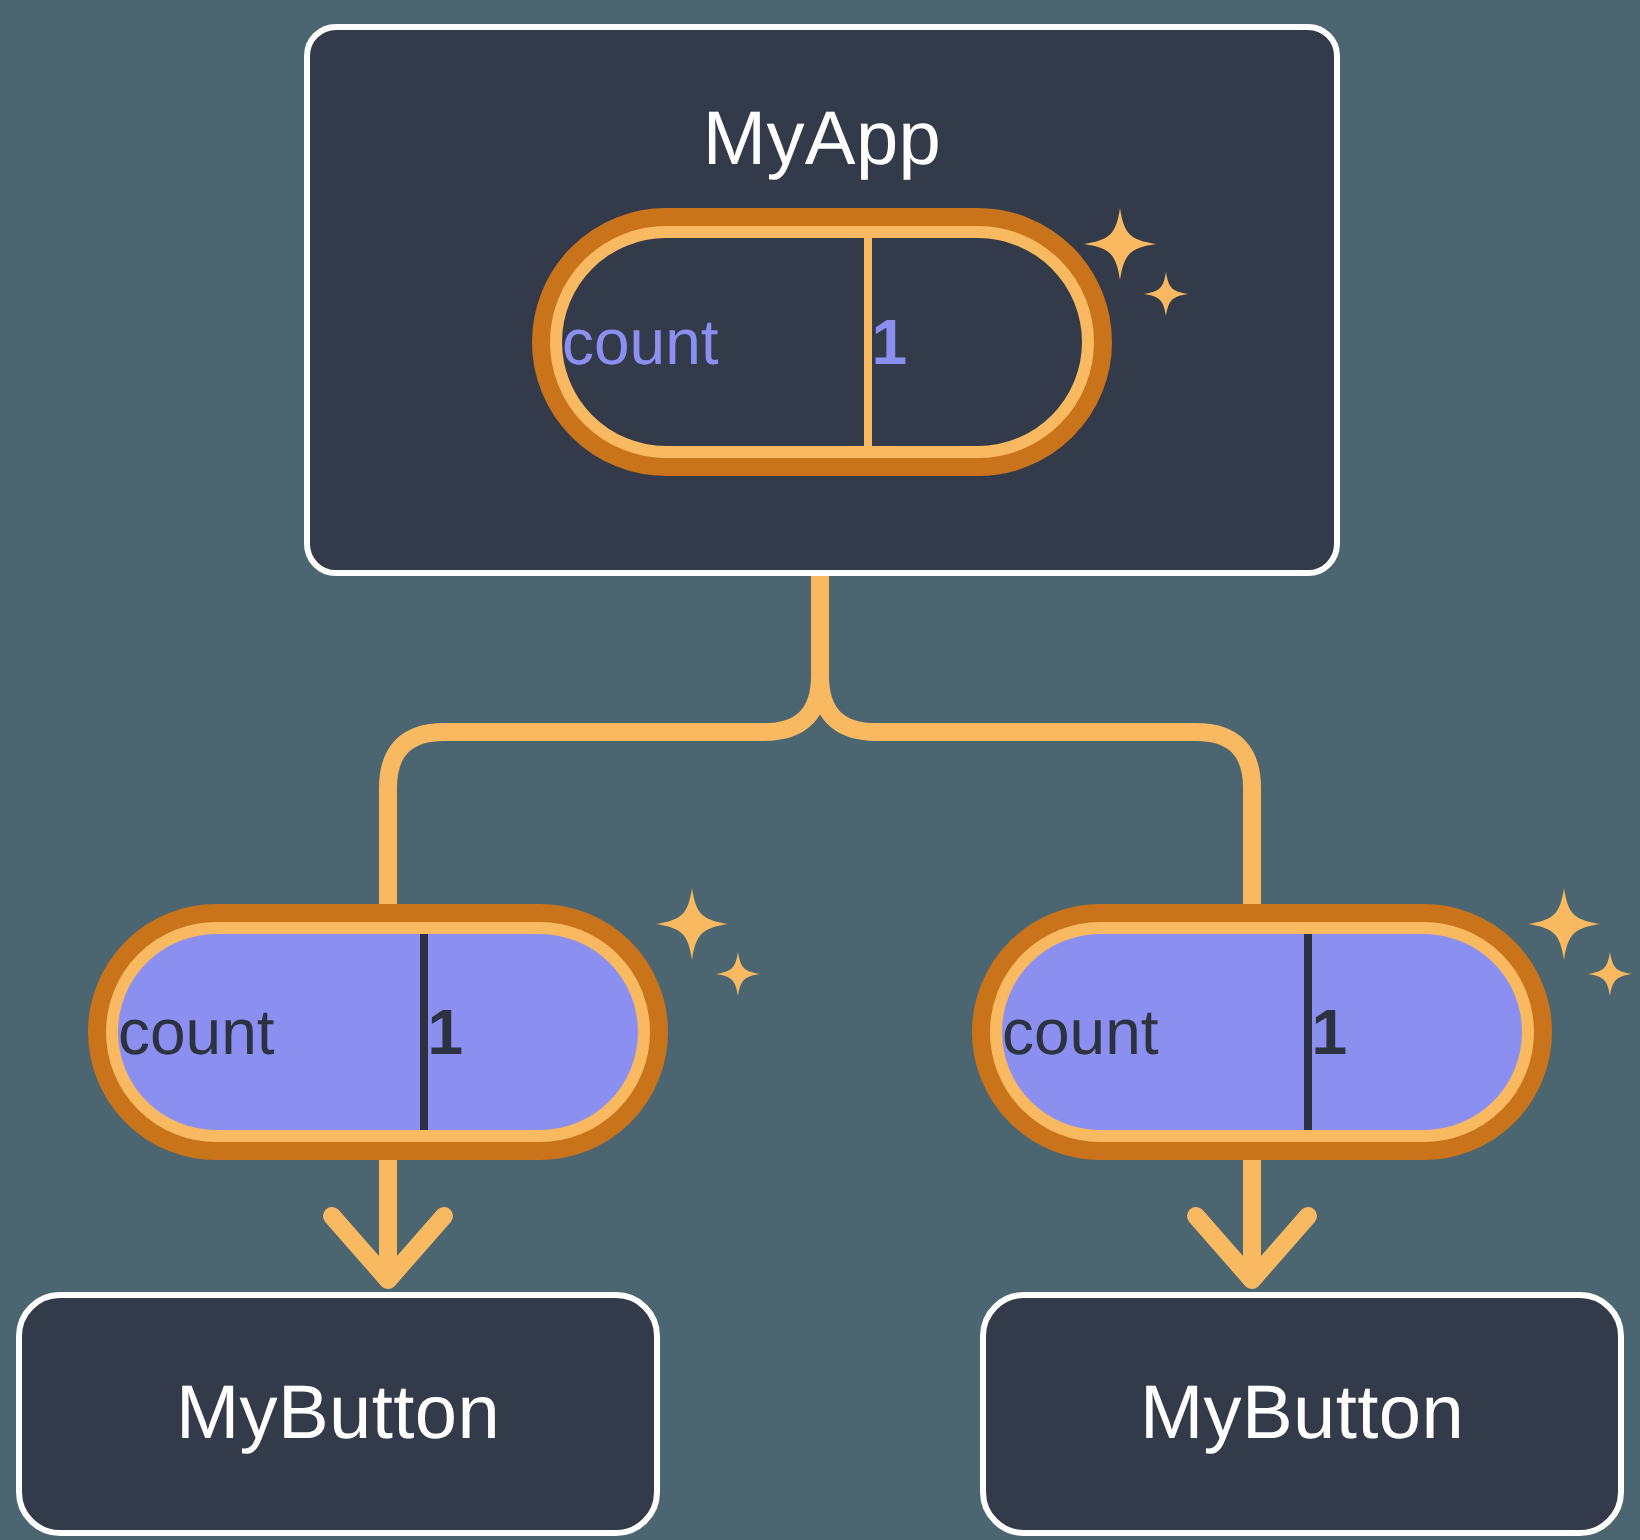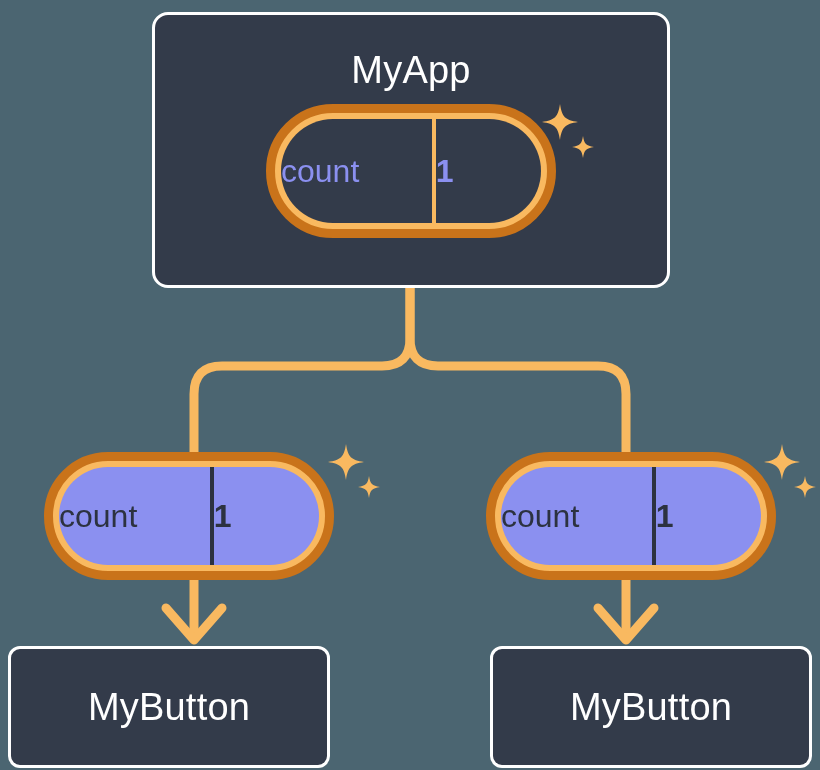--- a/index.html
+++ b/index.html
@@ -25,21 +25,21 @@
     width: 820px;
     height: 770px;
     pointer-events: none;
   }
 
   
   .card {
     position: absolute;
     background: #333b4a;
     border: 3px solid #ffffff;
-    border-radius: 12px;
+    border-radius: 22px;
     box-sizing: border-box;
     display: flex;
     align-items: flex-start;
     justify-content: center;
   }
   .card.leaf {
     align-items: center;
   }
   .card-title {
     color: #ffffff;

